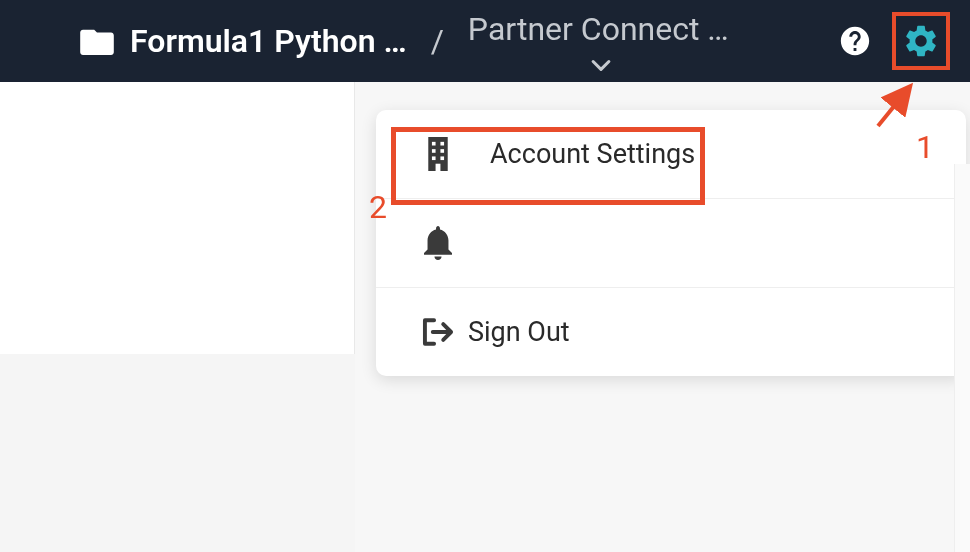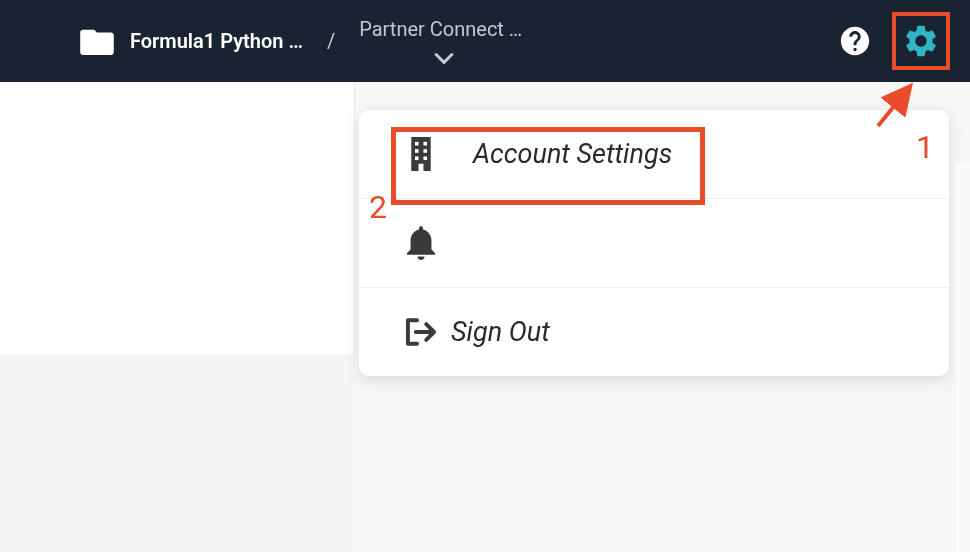--- a/index.html
+++ b/index.html
@@ -22,21 +22,21 @@
       align-items: center;
       padding: 0 20px 0 80px;
       color: #fff;
       position: relative;
     }
     .breadcrumb {
       display: flex;
       align-items: center;
       gap: 16px;
       flex: 1;
-      font-size: 20px;
+      font-size: 32px;
       font-weight: 600;
     }
     .folder-icon-wrap {
       display: flex;
       align-items: center;
     }
     .breadcrumb-sep {
       color: #c5c9cf;
       font-weight: 400;
       padding: 0 8px;
@@ -107,28 +107,27 @@
     .gray-right-side {
       position: absolute;
       left: 355px;
       top: 0;
       width: 615px;
       height: 552px;
       background: #f7f7f7;
     }
     .dropdown-menu {
       position: absolute;
-      left: 359px;
+      left: 376px;
       top: 28px;
       width: 590px;
       background: #fff;
       border-radius: 10px;
       box-shadow: 0 4px 16px rgba(0,0,0,0.12);
       overflow: hidden;
-      font-style: italic;
     }
     .menu-item {
       display: flex;
       align-items: center;
       padding: 26px 44px;
       gap: 34px;
       border-bottom: 1px solid #eee;
       cursor: pointer;
       font-size: 27px;
       color: #2a2a2a;

